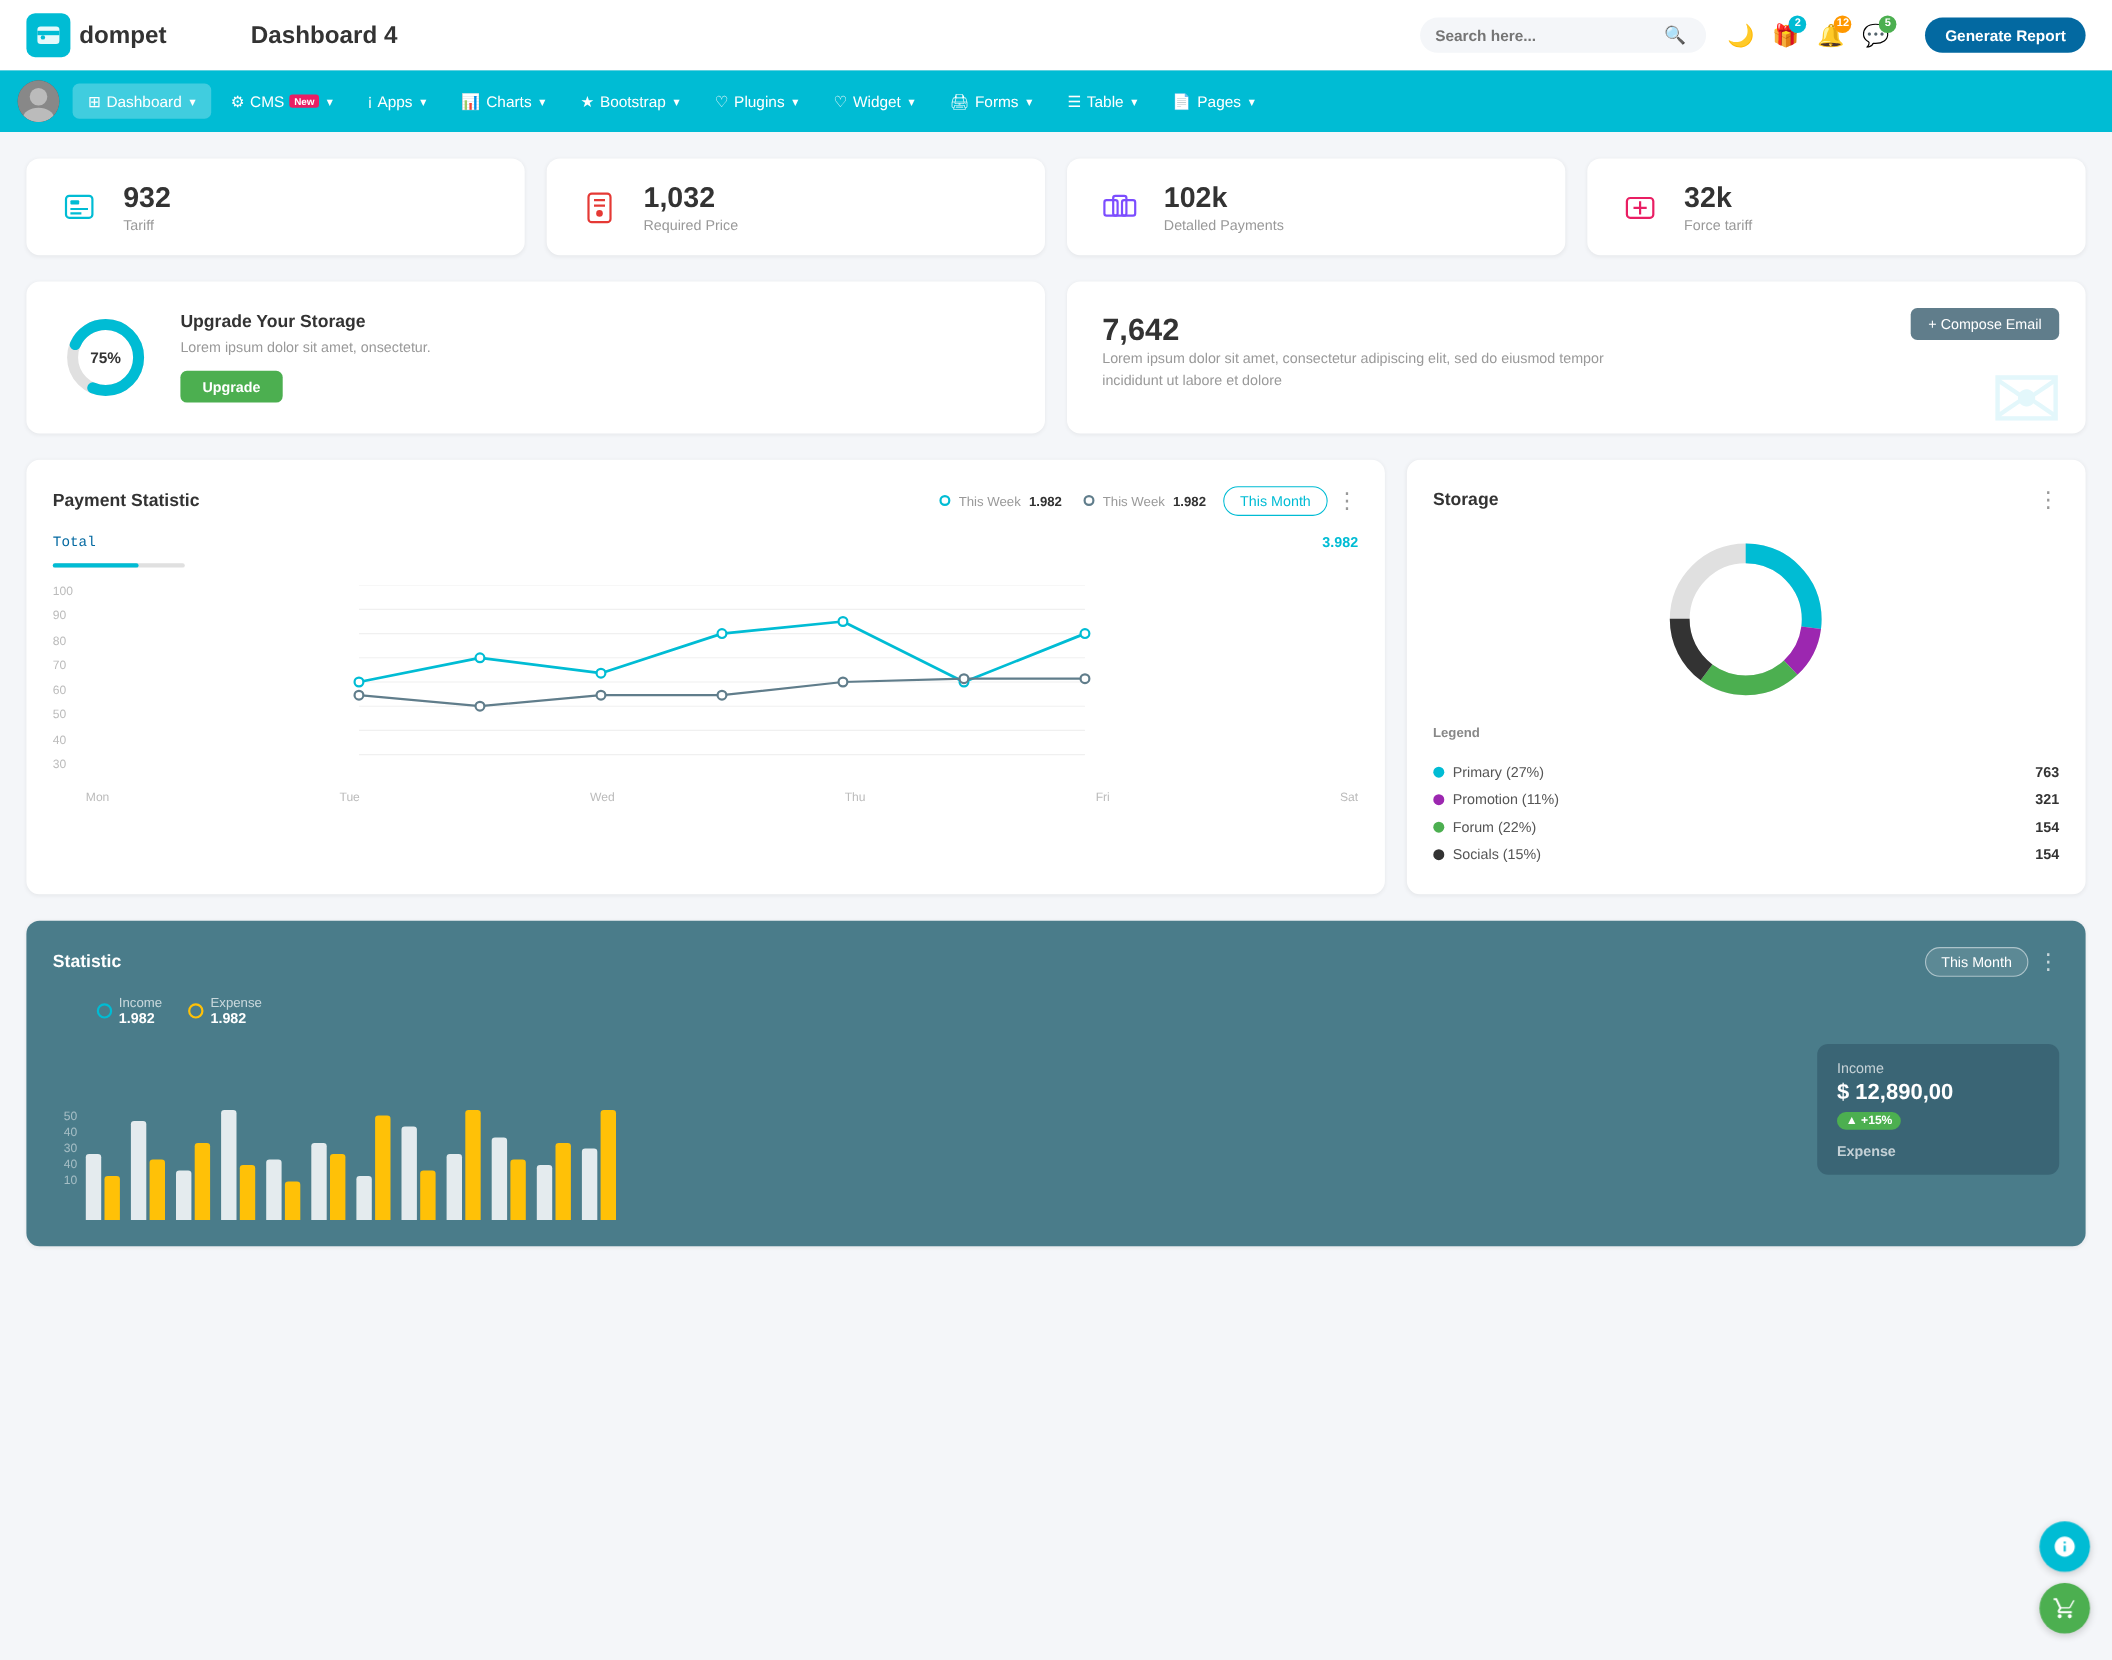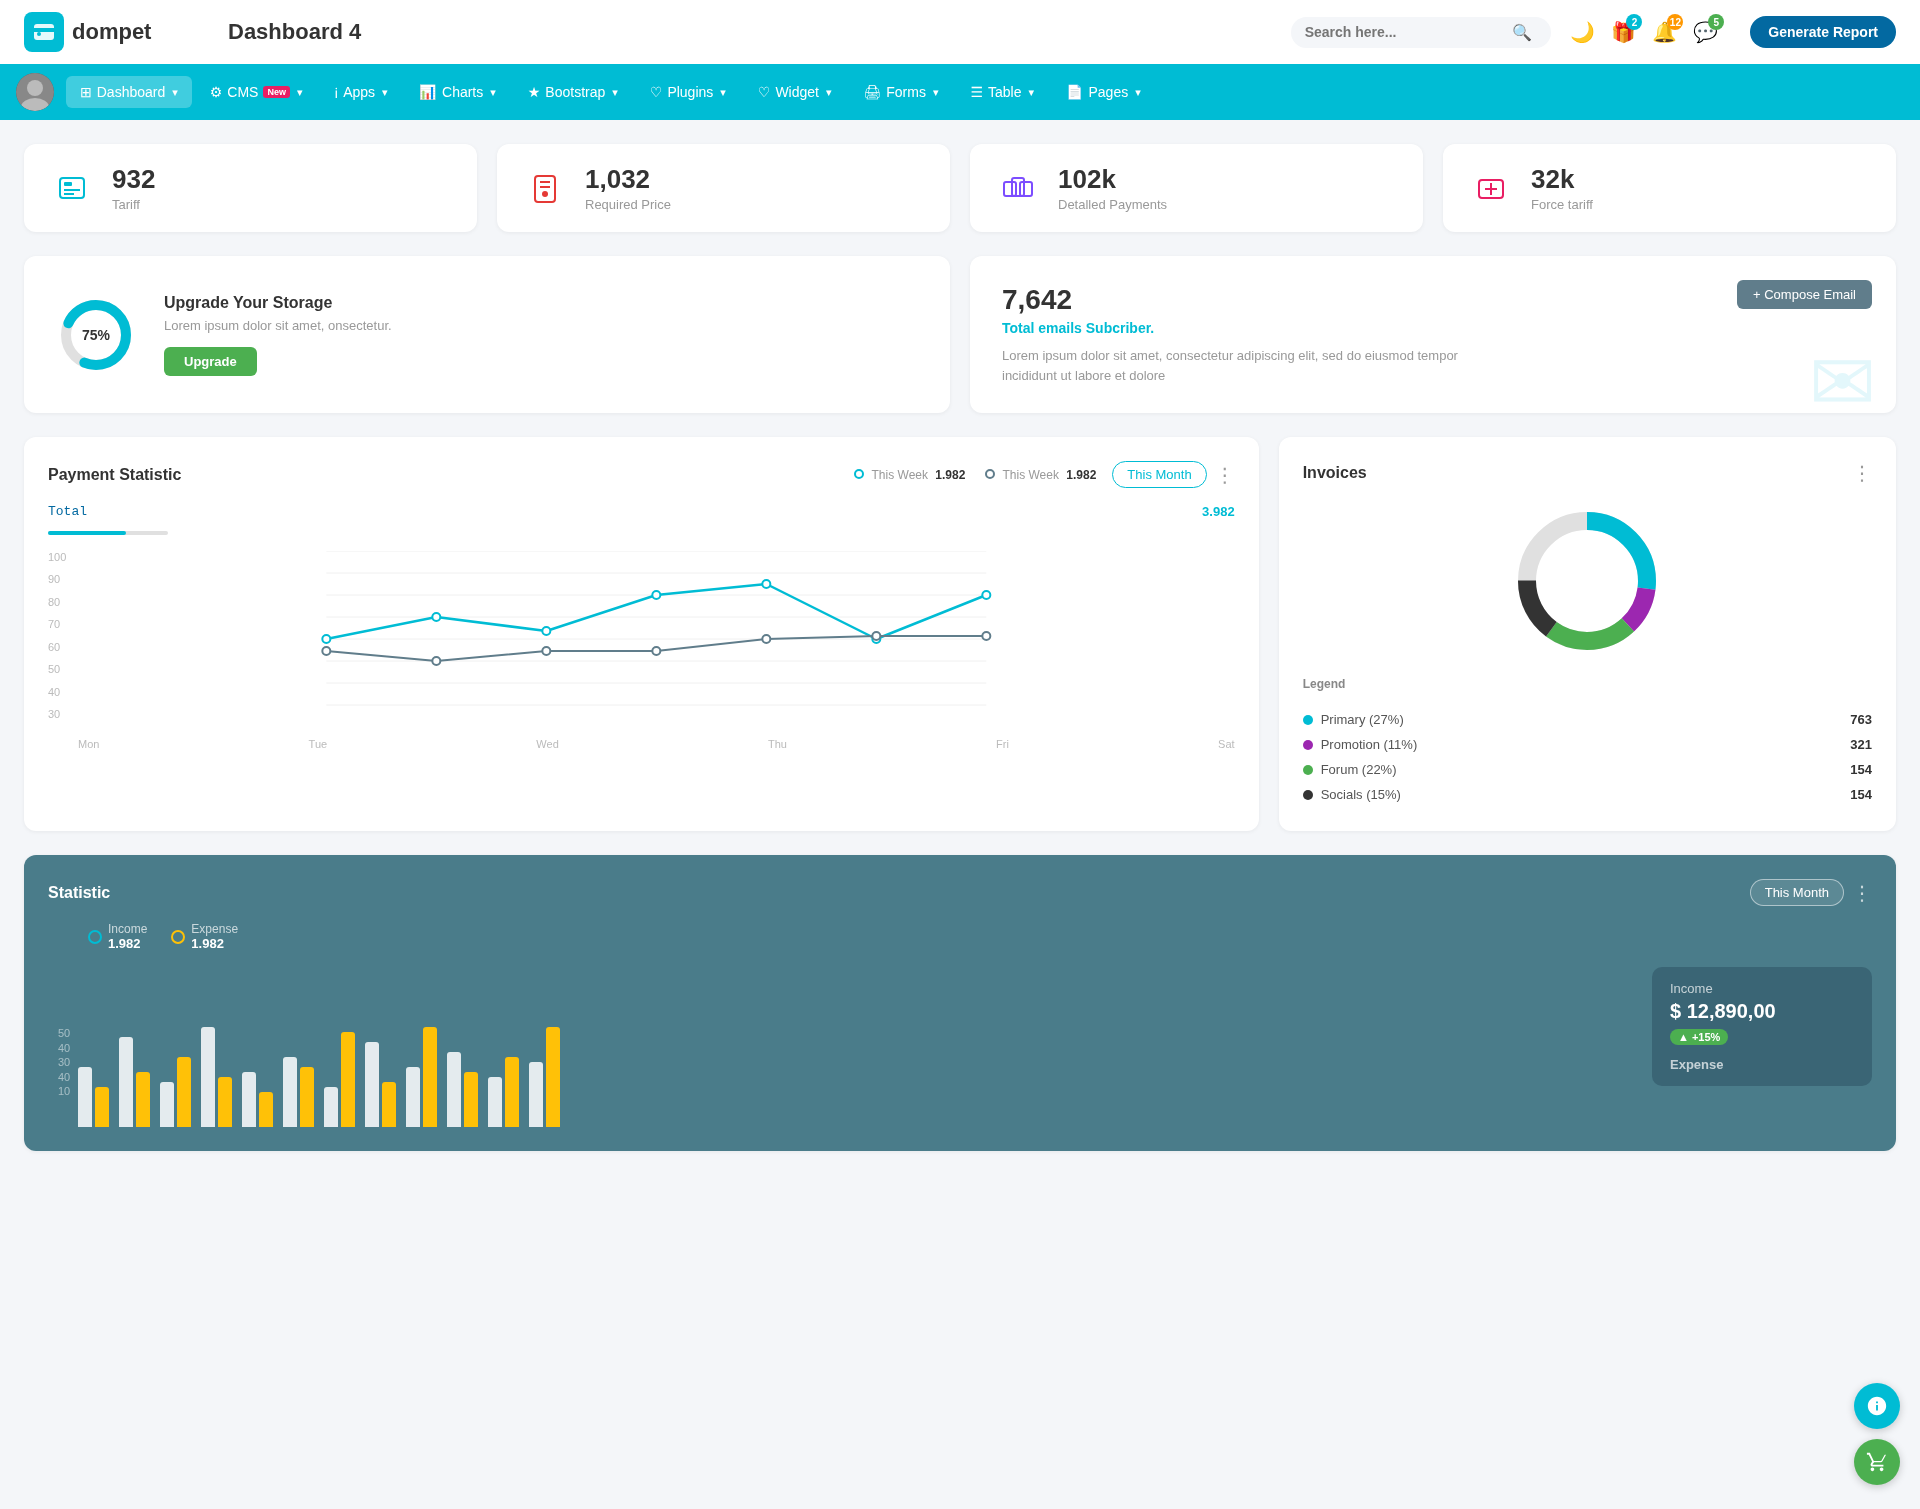--- a/index.html
+++ b/index.html
@@ -280,21 +280,20 @@
       </div>
       <div class="upgrade-text">
         <h3>Upgrade Your Storage</h3>
         <p>Lorem ipsum dolor sit amet, onsectetur.</p>
         <button class="btn-upgrade">Upgrade</button>
       </div>
     </div>
     <div class="email-card">
       <button class="btn-compose">+ Compose Email</button>
       <div class="email-number">7,642</div>
-      <div class="email-subtitle">Total emails Subcriber.</div>
       <div class="email-desc">Lorem ipsum dolor sit amet, consectetur adipiscing elit, sed do eiusmod tempor incididunt ut labore et dolore</div>
       <div class="email-icon-bg">✉</div>
     </div>
   </div>
 
   <div class="charts-row">
 
     <div class="chart-card">
       <div class="chart-header">
         <div style="font-size:16px;font-weight:700;color:#333;">Payment Statistic</div>
@@ -374,21 +373,21 @@
           <span>Wed</span>
           <span>Thu</span>
           <span>Fri</span>
           <span>Sat</span>
         </div>
       </div>
     </div>
 
     <div class="chart-card">
       <div class="chart-header">
-        <div style="font-size:16px;font-weight:700;color:#333;">Invoices</div>
+        <div style="font-size:16px;font-weight:700;color:#333;">Storage</div>
         <button class="more-btn">⋮</button>
       </div>
 
       <div style="display:flex;justify-content:center;margin:16px 0;">
         <svg width="160" height="160" viewBox="0 0 160 160">
 
           <circle cx="80" cy="80" r="60" fill="none" stroke="#e0e0e0" stroke-width="18"></circle>
 
           <circle cx="80" cy="80" r="60" fill="none" stroke="#00bcd4" stroke-width="18" stroke-dasharray="101.8 275.7" stroke-dashoffset="0" transform="rotate(-90 80 80)"></circle>
 

